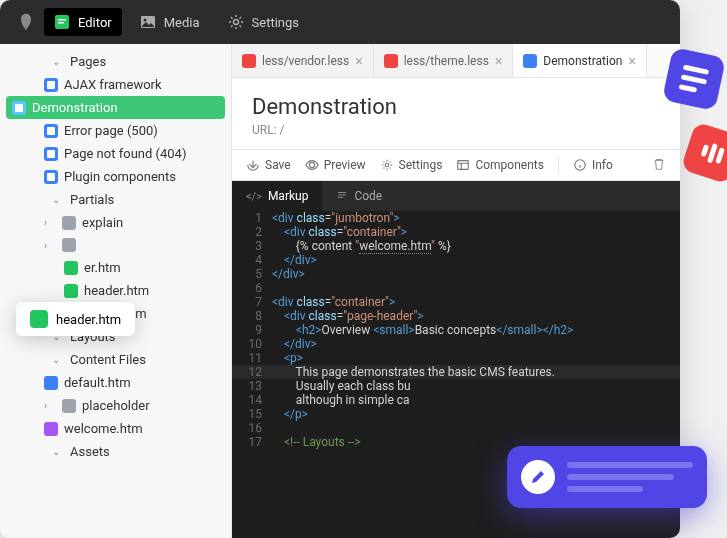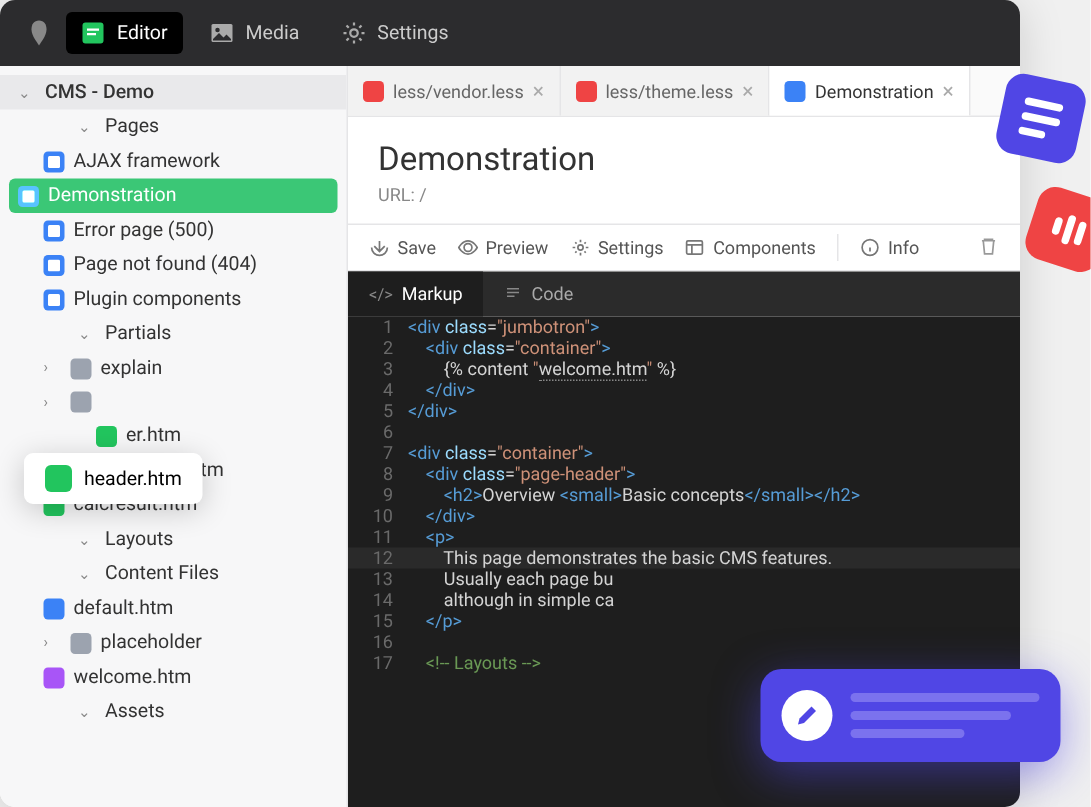--- a/index.html
+++ b/index.html
@@ -19,21 +19,21 @@
 .chev { width: 12px; display: inline-block; color: #888; font-size: 10px; }
 .chev.open::before { content: '⌄'; }
 .chev.closed::before { content: '›'; }
 .file-icon { width: 14px; height: 14px; border-radius: 3px; display: inline-flex; align-items: center; justify-content: center; flex-shrink: 0; }
 .file-icon.blue { background: #3b82f6; }
 .file-icon.green { background: #22c55e; }
 .file-icon.purple { background: #a855f7; }
 .file-icon.folder { background: #9ca3af; }
 .file-icon svg { width: 8px; height: 8px; fill: #fff; }
 .indent-1 { padding-left: 40px; margin-left: 12px; }
-.indent-2 { padding-left: 29px; }
+.indent-2 { padding-left: 44px; }
 .indent-3 { padding-left: 64px; }
 .main { flex: 1; display: flex; flex-direction: column; min-width: 0; }
 .tabs { display: flex; background: #fafafa; border-bottom: 1px solid #e5e5e7; height: 34px; align-items: stretch; }
 .tab { display: flex; align-items: center; gap: 6px; padding: 0 10px; font-size: 12px; color: #666; border-right: 1px solid #e5e5e7; background: #f2f2f2; cursor: pointer; }
 .tab.active { background: #fff; color: #333; }
 .tab .close { color: #aaa; font-size: 14px; cursor: pointer; }
 .tab .file-icon.red { background: #ef4444; }
 .header { padding: 16px 20px 12px; }
 .page-title { font-size: 22px; font-weight: 400; color: #333; }
 .url-line { font-size: 12px; color: #888; margin-top: 4px; }
@@ -102,24 +102,20 @@
             <circle cx="8" cy="8" r="2.5"></circle>
             <path d="M8 1v2M8 13v2M1 8h2M13 8h2M3 3l1.5 1.5M11.5 11.5L13 13M13 3l-1.5 1.5M4.5 11.5L3 13"></path>
           </svg>
         </span>
       <span>Settings</span>
     </div>
   </div>
 
   <div class="body">
     <div class="sidebar">
-      <div class="tree-row root">
-          <span class="chev open"></span>
-          <span>CMS - Demo</span>
-        </div>
       <div class="tree-row indent-1">
           <span class="chev open"></span>
           <span>Pages</span>
         </div>
       <div class="tree-row indent-2">
           <span class="file-icon blue">
             <svg viewBox="0 0 8 8">
               <rect width="8" height="8" rx="1"></rect>
             </svg>
           </span>
@@ -335,21 +331,21 @@
           <div class="code-line">
             <div class="gutter">11</div>
             <div class="code-content">    <span class="t-tag">&lt;p&gt;</span></div>
           </div>
           <div class="code-line hl">
             <div class="gutter">12</div>
             <div class="code-content">        This page demonstrates the basic CMS features.</div>
           </div>
           <div class="code-line">
             <div class="gutter">13</div>
-            <div class="code-content">        Usually each page bu</div>
+            <div class="code-content">        Usually each class bu</div>
           </div>
           <div class="code-line">
             <div class="gutter">14</div>
             <div class="code-content">        although in simple ca</div>
           </div>
           <div class="code-line">
             <div class="gutter">15</div>
             <div class="code-content">    <span class="t-tag">&lt;/p&gt;</span></div>
           </div>
           <div class="code-line">

